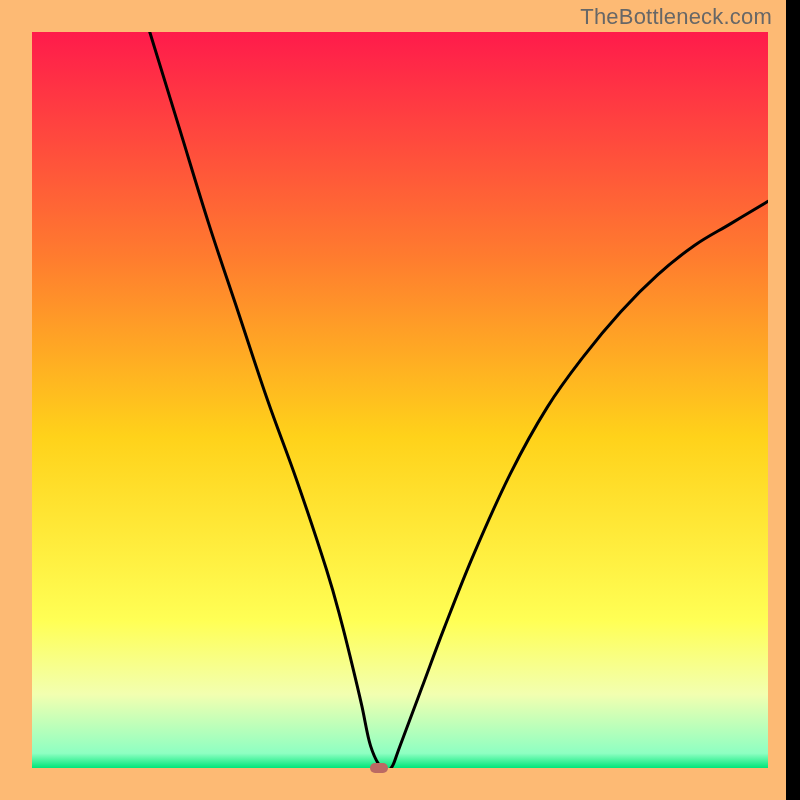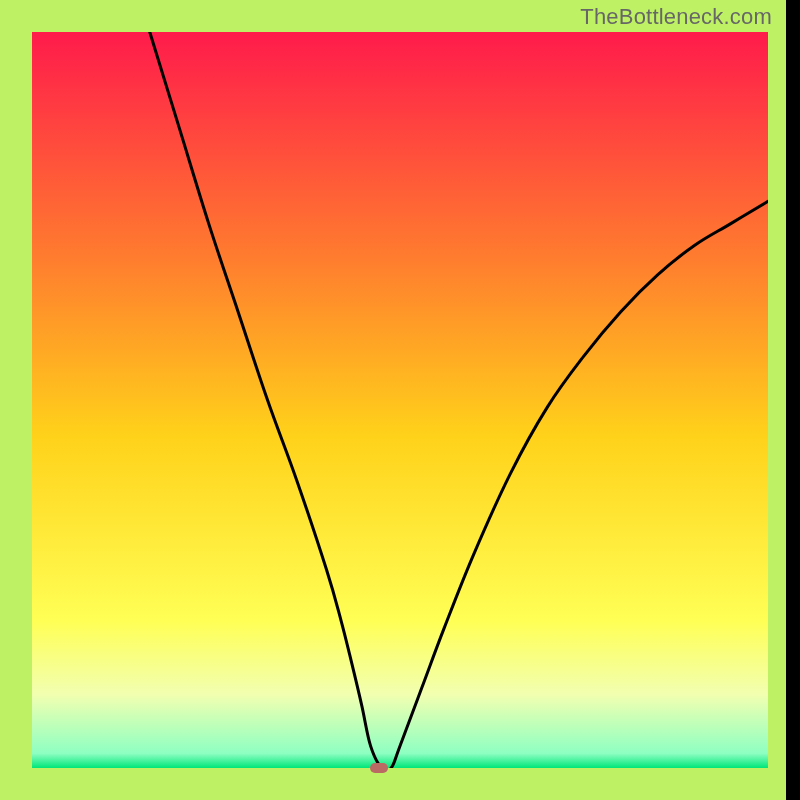--- a/index.html
+++ b/index.html
@@ -8,21 +8,21 @@
     width: 800px;
     height: 800px;
     overflow: hidden;
     background: #000;
     font-family: Arial, Helvetica, sans-serif;
   }
   .outer {
     position: relative;
     width: 786px;
     height: 800px;
-    background: #bef264;
+    background: #fdba74;
   }
   .attribution {
     position: absolute;
     top: 4px;
     right: 14px;
     color: #676767;
     font-size: 22px;
     font-weight: 500;
     letter-spacing: 0.2px;
     font-family: Arial, Helvetica, sans-serif;

